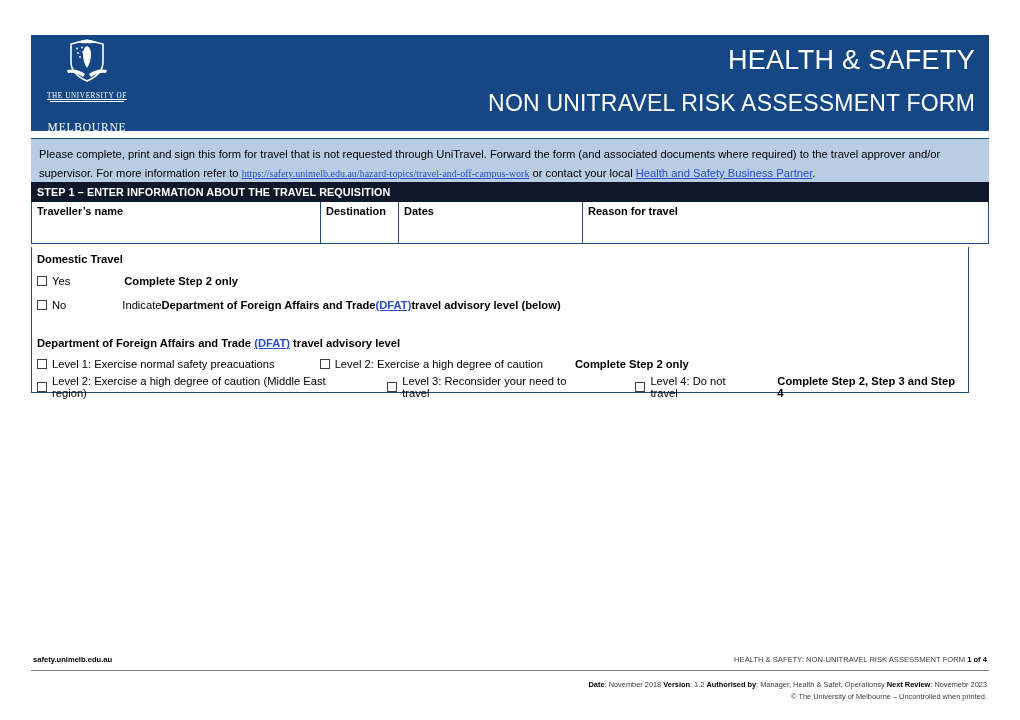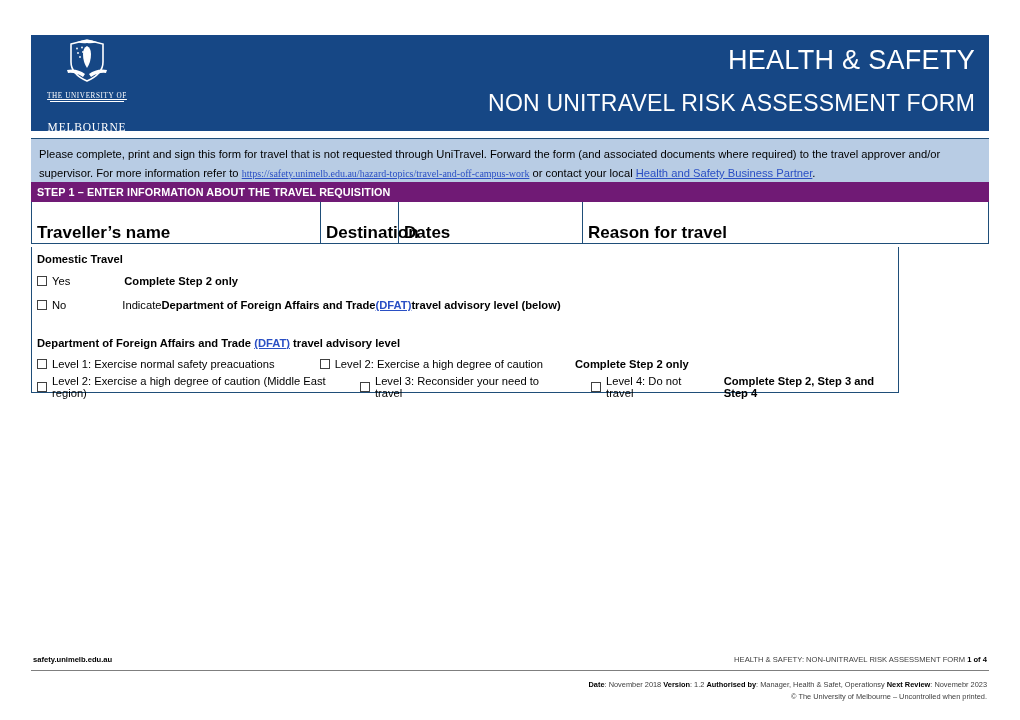--- a/index.html
+++ b/index.html
@@ -126,21 +126,21 @@
     text-decoration: underline;
   }
 
   
   .step-bar {
     position: absolute;
     left: 31px;
     top: 182px;
     width: 958px;
     height: 20px;
-    background: #701a75;
+    background: #0f172a;
     color: #ffffff;
     font-size: 10.8px;
     font-weight: bold;
     letter-spacing: 0.1px;
     display: flex;
     align-items: center;
     padding-left: 6px;
   }
 
   
@@ -150,36 +150,36 @@
     top: 202px;
     width: 958px;
     height: 42px;
     border-left: 1.5px solid #1f4e79;
     border-right: 1.5px solid #1f4e79;
     border-bottom: 1.5px solid #1f4e79;
     display: flex;
   }
   .info-cell {
     border-right: 1.5px solid #1f4e79;
-    padding: 21px 0 0 5px;
-    font-size: 17px;
+    padding: 3px 0 0 5px;
+    font-size: 11px;
     font-weight: bold;
   }
   .info-cell:last-child { border-right: none; }
   .c-name { width: 289px; }
   .c-dates { width: 184px; }
   .c-dest  { width: 78px; }
   .c-reason{ flex: 1; }
 
   
   .body-box {
     position: absolute;
     left: 31px;
     top: 247px;
-    width: 868px;
+    width: 938px;
     height: 146px;
     border-left: 1.5px solid #1f4e79;
     border-right: 1.5px solid #1f4e79;
     border-bottom: 1.5px solid #1f4e79;
     padding: 6px 5px 0 5px;
     font-size: 11.2px;
   }
   .sec-title {
     font-weight: bold;
     font-size: 11.2px;

